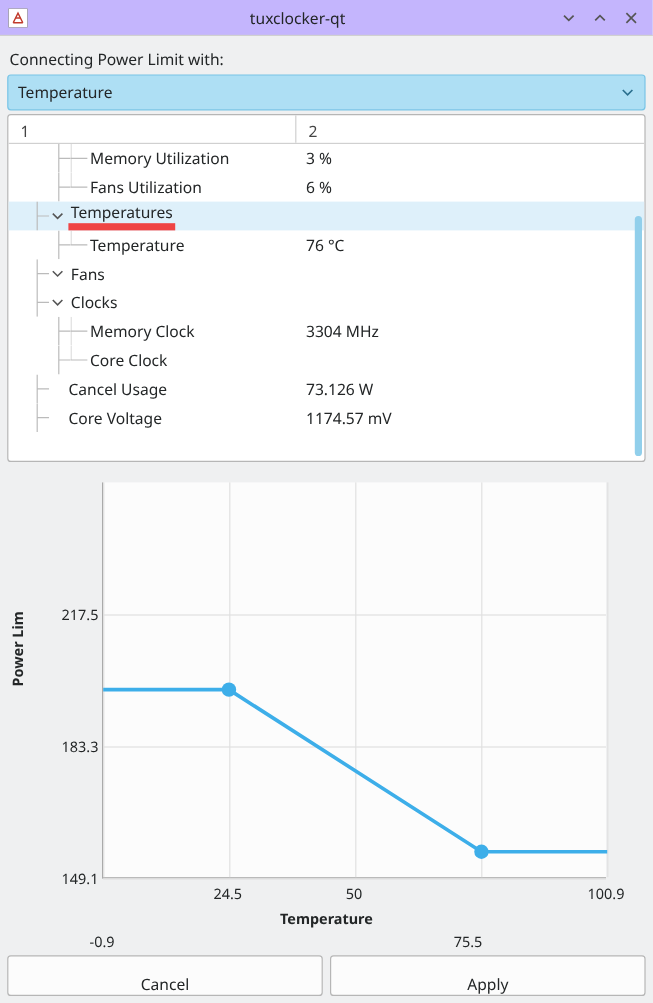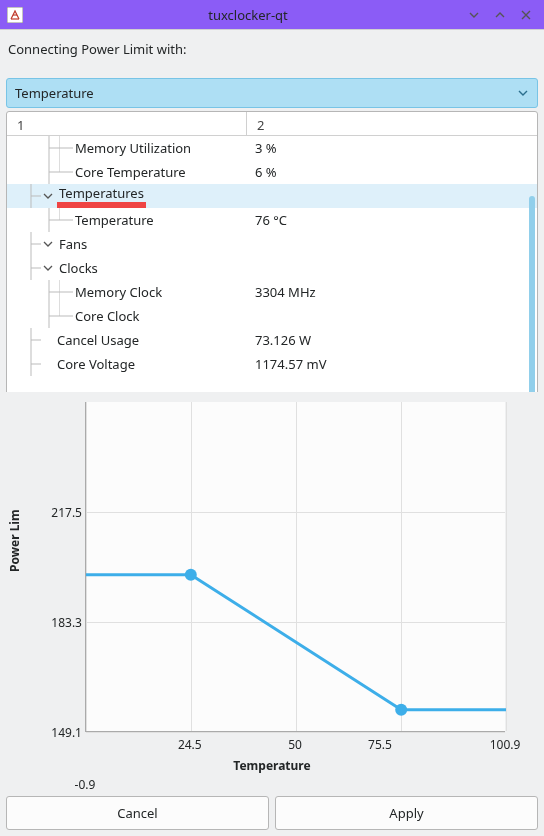--- a/index.html
+++ b/index.html
@@ -9,21 +9,21 @@
     color: #232627;
     background: #eff0f1;
     width: 544px;
     height: 836px;
     overflow: hidden;
     position: relative;
   }
   
   .titlebar {
     height: 30px;
-    background: #8b5cf6;
+    background: #c4b5fd;
     display: flex;
     align-items: center;
     padding: 0 6px;
     border-bottom: 1px solid #d0d0d0;
   }
   .titlebar .icon {
     width: 18px; height: 18px;
     display: flex; align-items: center; justify-content: center;
     margin-right: 6px;
   }
@@ -41,21 +41,21 @@
   .titlebar .winbtn {
     width: 16px; height: 16px;
     display: flex; align-items: center; justify-content: center;
     color: #555;
   }
   .content {
     padding: 6px 6px 0 6px;
   }
   .label-row {
     font-size: 13px;
-    padding: 4px 2px 20px 2px;
+    padding: 4px 2px 4px 2px;
   }
   
   .combo {
     background: #aedff4;
     border: 1px solid #78c4e6;
     border-radius: 3px;
     height: 30px;
     display: flex;
     align-items: center;
     padding: 0 8px;
@@ -211,21 +211,21 @@
     height: 34px;
     display: flex;
     gap: 6px;
   }
   .btn {
     flex: 1;
     background: #fcfcfc;
     border: 1px solid #b6b6b6;
     border-radius: 3px;
     display: flex;
-    align-items: center;
+    align-items: flex-end;
     justify-content: center;
     font-size: 13px;
     cursor: pointer;
   }
 </style>
 </head>
 <body>
 
 <div class="titlebar">
   <div class="icon">
@@ -300,21 +300,21 @@
             <span class="branch">
                 <svg width="20" height="24">
                   <path d="M10 0 L10 24 M10 12 L20 12" stroke="#bbb" stroke-width="1" fill="none"></path>
                 </svg>
               </span>
             <span class="branch">
                 <svg width="14" height="24">
                   <path d="M0 0 L0 12 M0 12 L14 12" stroke="#bbb" stroke-width="1" fill="none"></path>
                 </svg>
               </span>
-            <span class="lbl">Core Temperature</span>
+            <span class="lbl">Fans Utilization</span>
           </div>
           <div class="c2">6 %</div>
         </div>
 
         <div class="tree-row selected">
           <div class="c1">
             <span class="indent" style="width:14px;"></span>
             <span class="branch">
                 <svg width="20" height="24">
                   <path d="M10 0 L10 24 M10 12 L20 12" stroke="#bbb" stroke-width="1" fill="none"></path>
@@ -480,21 +480,21 @@
 
   <div id="yticks">
       <div class="ytick" style="top: 340px;">149.1</div>
       <div class="ytick" style="top: 230px;">183.3</div>
       <div class="ytick" style="top: 120px;">217.5</div>
     </div>
   <div id="xticks">
       <div class="xtick" style="left: 85px; margin-top: 40px;">-0.9</div>
       <div class="xtick" style="left: 189.794px;">24.5</div>
       <div class="xtick" style="left: 295px; text-align: center;">50</div>
-      <div class="xtick" style="left: 380px;">75.5</div>
+      <div class="xtick" style="left: 390px; margin-top: 40px;">75.5</div>
       <div class="xtick" style="left: 505px;">100.9</div>
     </div>
   <div class="xlabel">Temperature</div>
 </div>
 
 <div class="buttonbar">
   <div class="btn">
     <span>Cancel</span>
   </div>
   <div class="btn">

